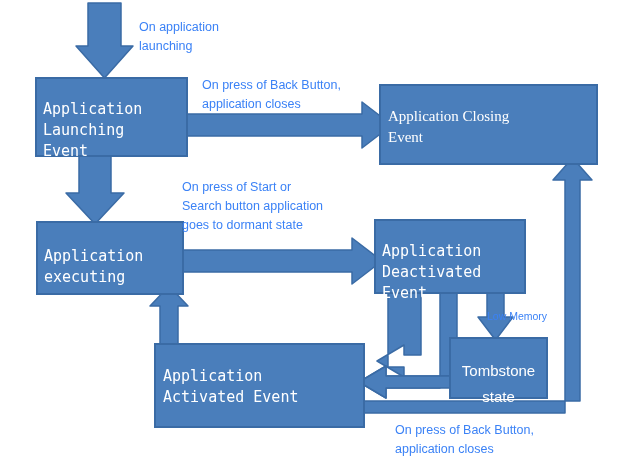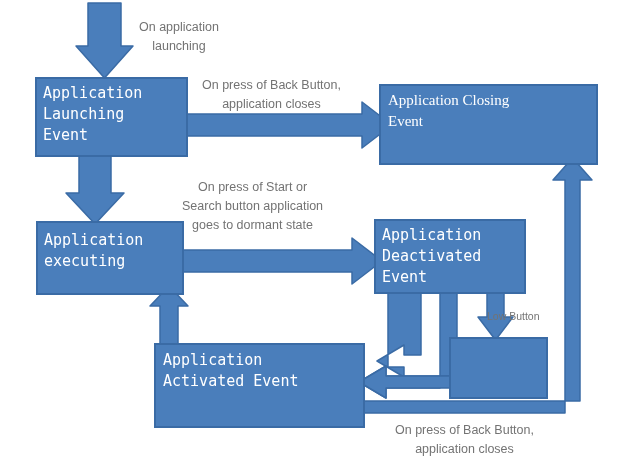--- a/index.html
+++ b/index.html
@@ -24,35 +24,35 @@
   }
   .node-label {
     position: absolute;
     color: #ffffff;
     font-family: "DejaVu Sans Mono", monospace;
     font-size: 15px;
     line-height: 21px;
     white-space: pre;
     letter-spacing: 0px;
     pointer-events: none;
+    margin-top: 16px;
   }
   .node-label.prop {
     font-family: "Liberation Sans", sans-serif;
     font-size: 15px;
     line-height: 26px;
     text-align: center;
   }
   .edge-label {
     position: absolute;
-    color: #737373;
+    color: #3b82f6;
     font-family: "Liberation Sans", sans-serif;
     font-size: 12.5px;
     line-height: 19px;
     white-space: pre;
-    text-align: center;
   }
   .edge-label.small {
     font-size: 10.5px;
     line-height: 14px;
   }
 </style>
 </head>
 <body>
 
 <div id="canvas">
@@ -112,27 +112,29 @@
   <div class="node-label" style="left:43px;  top:83px;">Application
 Launching
 Event</div>
   <div class="node-label" style="left:388px; top:90px;font-family:Liberation Serif, serif;">Application Closing
 Event</div>
   <div class="node-label" style="left:44px;  top:230px;">Application
 executing</div>
   <div class="node-label" style="left:382px; top:225px;">Application
 Deactivated
 Event</div>
+  <div class="node-label prop" style="left:450px; top:342px; width:97px;">Tombstone
+state</div>
   <div class="node-label" style="left:163px; top:350px;">Application
 Activated Event</div>
 
   <div class="edge-label" style="left:139px; top:18px;">On application
 launching</div>
   <div class="edge-label" style="left:202px; top:76px;">On press of Back Button,
 application closes</div>
   <div class="edge-label" style="left:182px; top:178px;">On press of Start or
 Search button application
 goes to dormant state</div>
-  <div class="edge-label small" style="left:487px; top:309px;">Low Button</div>
+  <div class="edge-label small" style="left:487px; top:309px;">Low Memory</div>
   <div class="edge-label" style="left:395px; top:421px;">On press of Back Button,
 application closes</div>
 
 </div>
 
 </body></html>

